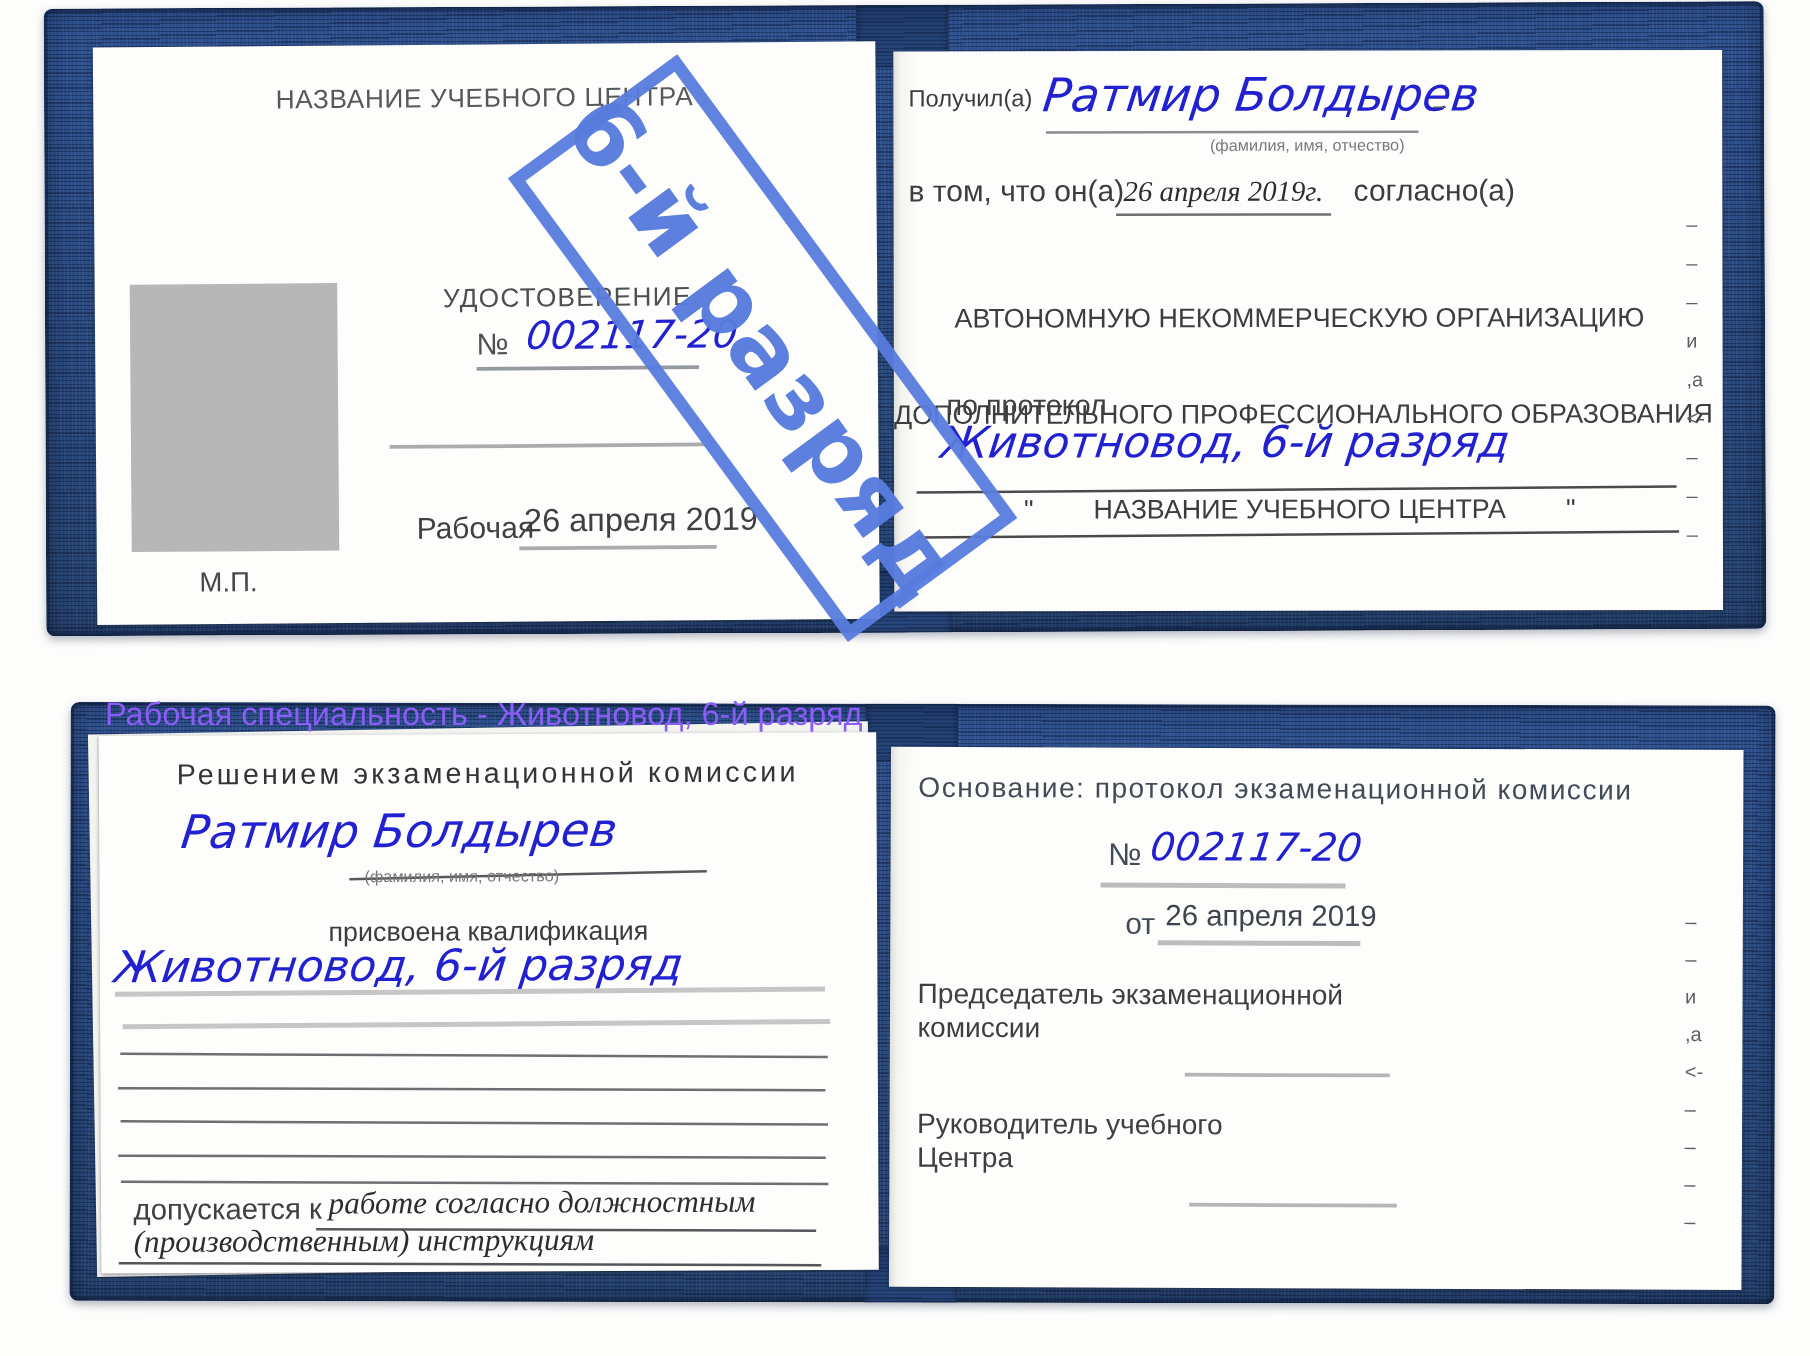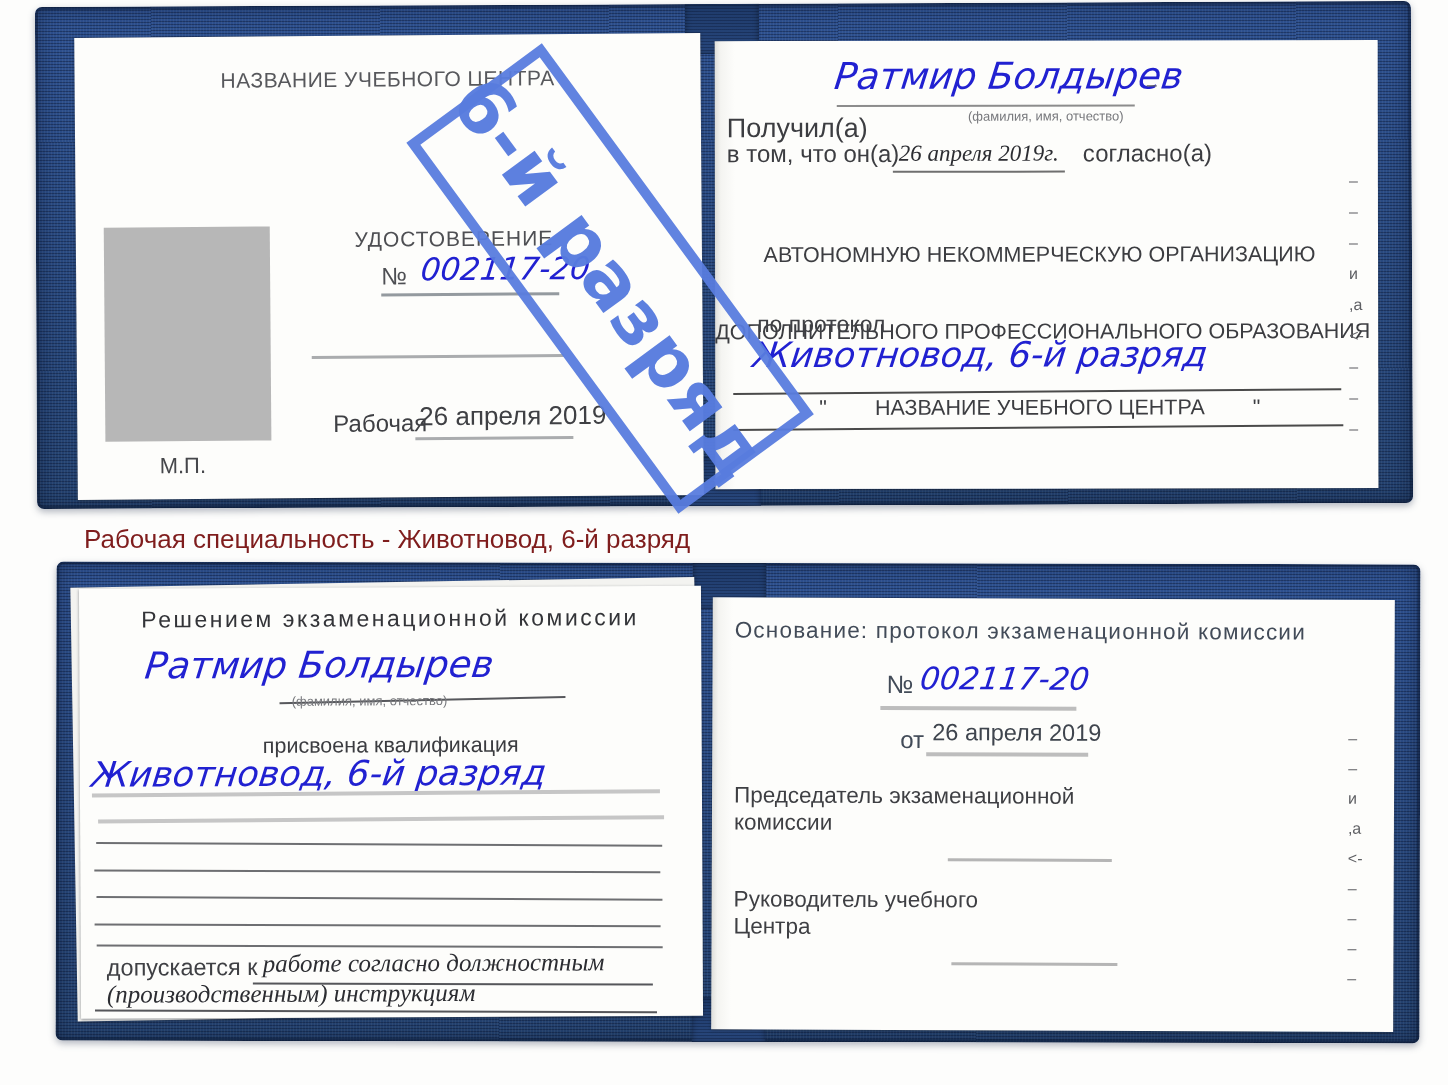--- a/index.html
+++ b/index.html
@@ -33,21 +33,21 @@
   .hint{font-size:13px;color:#78797d;}
   .line{position:absolute;}
 
   
   .stamp{position:absolute;left:344px;top:190px;width:440px;height:148px;
          border:10px solid rgba(88,124,222,.95);transform:rotate(54deg);
          display:flex;align-items:center;justify-content:center;z-index:6;}
   .stamp-text{font-size:74px;font-weight:bold;color:rgba(88,124,222,.97);
               white-space:nowrap;letter-spacing:1px;font-family:"DejaVu Sans",sans-serif;}
 
-  .caption{position:absolute;left:84px;top:524px;font-size:26px;color:#7f1d1d;z-index:2;}
+  .caption{position:absolute;left:84px;top:556px;font-size:26px;color:#8b5cf6;z-index:2;}
 
   .edge-col{position:absolute;display:flex;flex-direction:column;gap:13px;
             color:#5e5f63;font-size:16px;line-height:18px;text-align:left;z-index:2;}
 
   .org-center{white-space:nowrap;margin-top:48px;}
 </style>
 </head>
 <body>
 
 <div class="scene">
@@ -74,21 +74,21 @@
       <div class="line" style="left:235px;top:320px;width:252px;height:3px;background:#aaacae;"></div>
 
       <div class="abs print" style="left:256px;top:374px;font-size:24px;color:#3f4044;">Рабочая</div>
       <div class="abs print" style="left:342px;top:366px;font-size:26px;color:#3f4044;">26 апреля 2019</div>
       <div class="line" style="left:338px;top:402px;width:158px;height:3px;background:#aaacae;"></div>
 
       <div class="abs print" style="left:82px;top:416px;font-size:22px;color:#46474b;">М.П.</div>
     </div>
 
     <div class="page page-crease" style="left:679px;top:38px;width:663px;height:448px;transform:rotate(.15deg);">
-      <div class="abs print" style="left:12px;top:28px;font-size:27px;color:#3c3d41;margin-top:44px;">Получил(а)</div>
+      <div class="abs print" style="left:12px;top:28px;font-size:19px;color:#3c3d41;">Получил(а)</div>
       <div class="abs hand" style="left:120px;top:14px;font-size:37px;">
         <span>Ратмир Болдырев</span>
       </div>
       <div class="line" style="left:122px;top:64px;width:298px;height:2px;background:#8c8c8c;"></div>
       <div class="abs hint" style="left:238px;top:68px;width:186px;text-align:center;">(фамилия, имя, отчество)</div>
       <div class="abs" style="left:432px;top:34px;font-size:18px;color:#5e5f63;">–</div>
 
       <div class="abs print" style="left:12px;top:99px;font-size:24px;color:#3c3d41;">в том, что он(а)</div>
       <div class="abs serif-it" style="left:184px;top:100px;font-size:23px;">26 апреля 2019г.</div>
       <div class="line" style="left:178px;top:130px;width:172px;height:2px;background:#6f6f6f;"></div>

